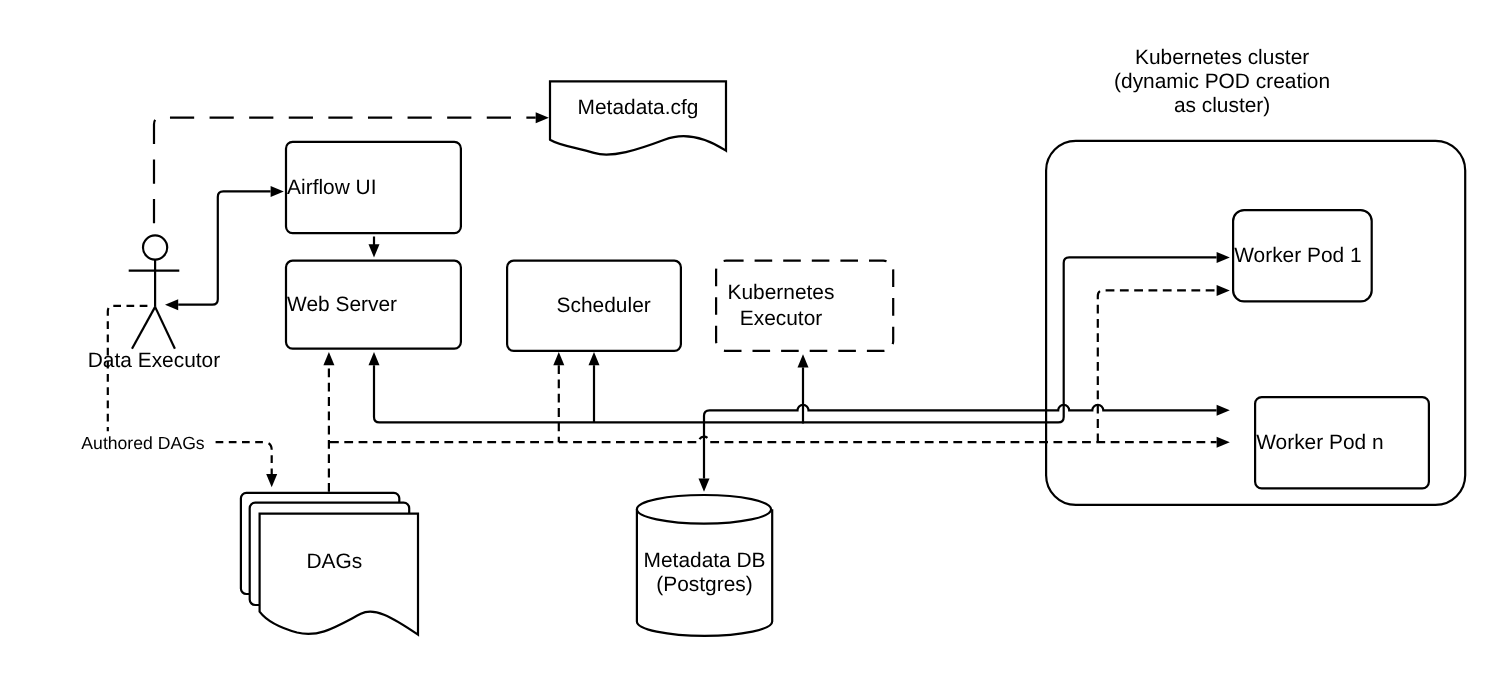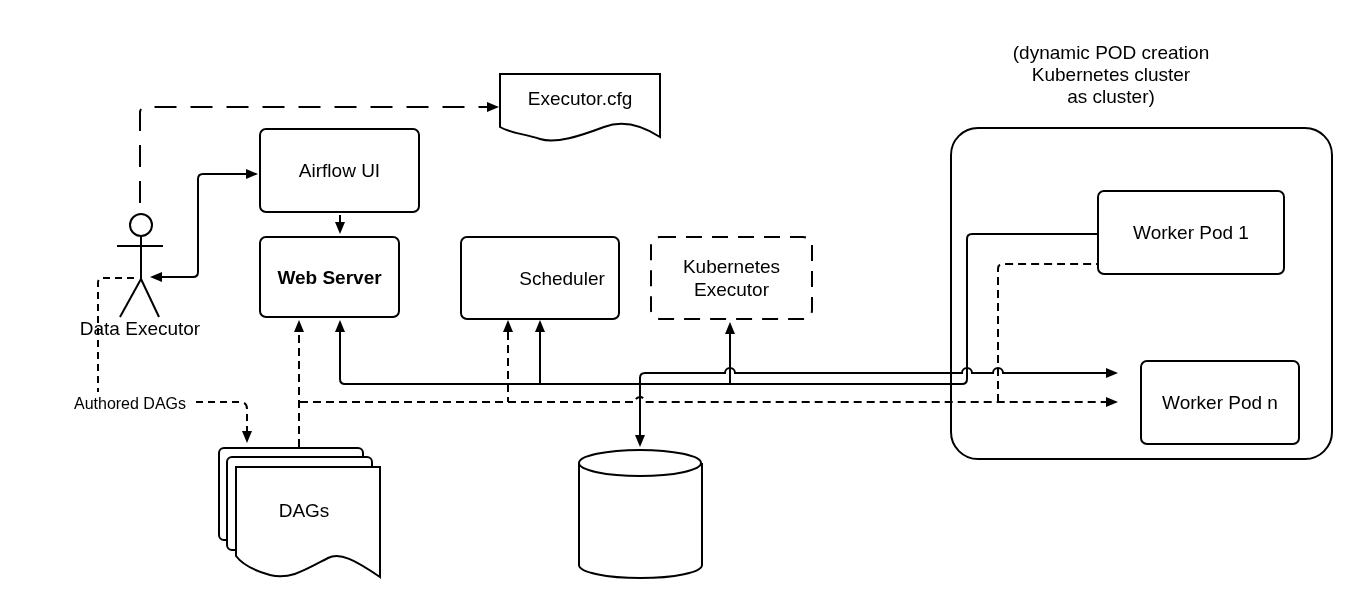--- a/index.html
+++ b/index.html
@@ -11,21 +11,21 @@
     color:#000;
     overflow:hidden;
   }
   svg.layer{position:absolute;left:0;top:0;width:1370px;height:616px;}
   .node{
     position:absolute;
     box-sizing:border-box;
     background:#fff;
     border:2px solid #000;
     border-radius:7px;
-    display:flex;align-items:center;justify-content:center;
+    display:flex;align-items:center;justify-content:flex-start;
     font-size:19px;line-height:23px;text-align:center;
   }
   .node.dashed{border:none;background:transparent;}
   .cluster{
     position:absolute;
     box-sizing:border-box;
     border:2px solid #000;
     border-radius:28px;
     background:transparent;
   }
@@ -106,51 +106,55 @@
       <polygon points="1118,264 1106,259 1106,269"></polygon>
       <polygon points="1118,373 1106,368 1106,378"></polygon>
       <polygon points="1118,402 1106,397 1106,407"></polygon>
       <polygon points="247,443 242,431 252,431"></polygon>
     </g>
   </svg>
 
   <div class="cluster" style="left:950px;top:127px;width:383px;height:333px;"></div>
 
   <div class="lbl" style="left:961px;top:42px;width:300px;">
+    <div>Kubernetes cluster</div>
     <div>(dynamic POD creation</div>
-    <div>Kubernetes cluster</div>
     <div>as cluster)</div>
   </div>
 
   <div class="node" style="left:259px;top:128px;width:161px;height:85px;">
     <span>Airflow UI</span>
   </div>
 
-  <div class="node" style="left:259px;top:236px;width:141px;height:82px;font-weight:bold;">
+  <div class="node" style="left:259px;top:236px;width:161px;height:82px;">
     <span>Web Server</span>
   </div>
 
   <div class="node" style="left:460px;top:236px;width:160px;height:84px;padding-left:44px;">
     <span>Scheduler</span>
   </div>
 
   <div class="node dashed" style="left:650px;top:236px;width:163px;height:84px;">
     <span style="display:inline-block;width:120px;white-space:normal;">Kubernetes Executor</span>
   </div>
 
-  <div class="node" style="left:1097px;top:190px;width:188px;height:85px;">
+  <div class="node" style="left:1120px;top:190px;width:128px;height:85px;border-radius:11px;">
     <span>Worker Pod 1</span>
   </div>
 
   <div class="node" style="left:1120px;top:360px;width:160px;height:85px;margin-left:20px;">
     <span>Worker Pod n</span>
   </div>
 
-  <div class="lbl" style="left:500px;top:88px;width:160px;">Executor.cfg</div>
+  <div class="lbl" style="left:500px;top:88px;width:160px;">Metadata.cfg</div>
 
   <div class="lbl" style="left:70px;top:318px;width:140px;">Data Executor</div>
 
   <div class="lbl small" style="left:64px;top:393px;width:132px;">Authored DAGs</div>
 
   <div class="lbl" style="left:248px;top:500px;width:112px;">DAGs</div>
 
+  <div class="lbl" style="left:579px;top:499px;width:123px;">
+    <div>Metadata DB</div>
+    <div>(Postgres)</div>
+  </div>
 
 </div>
 
 </body></html>

